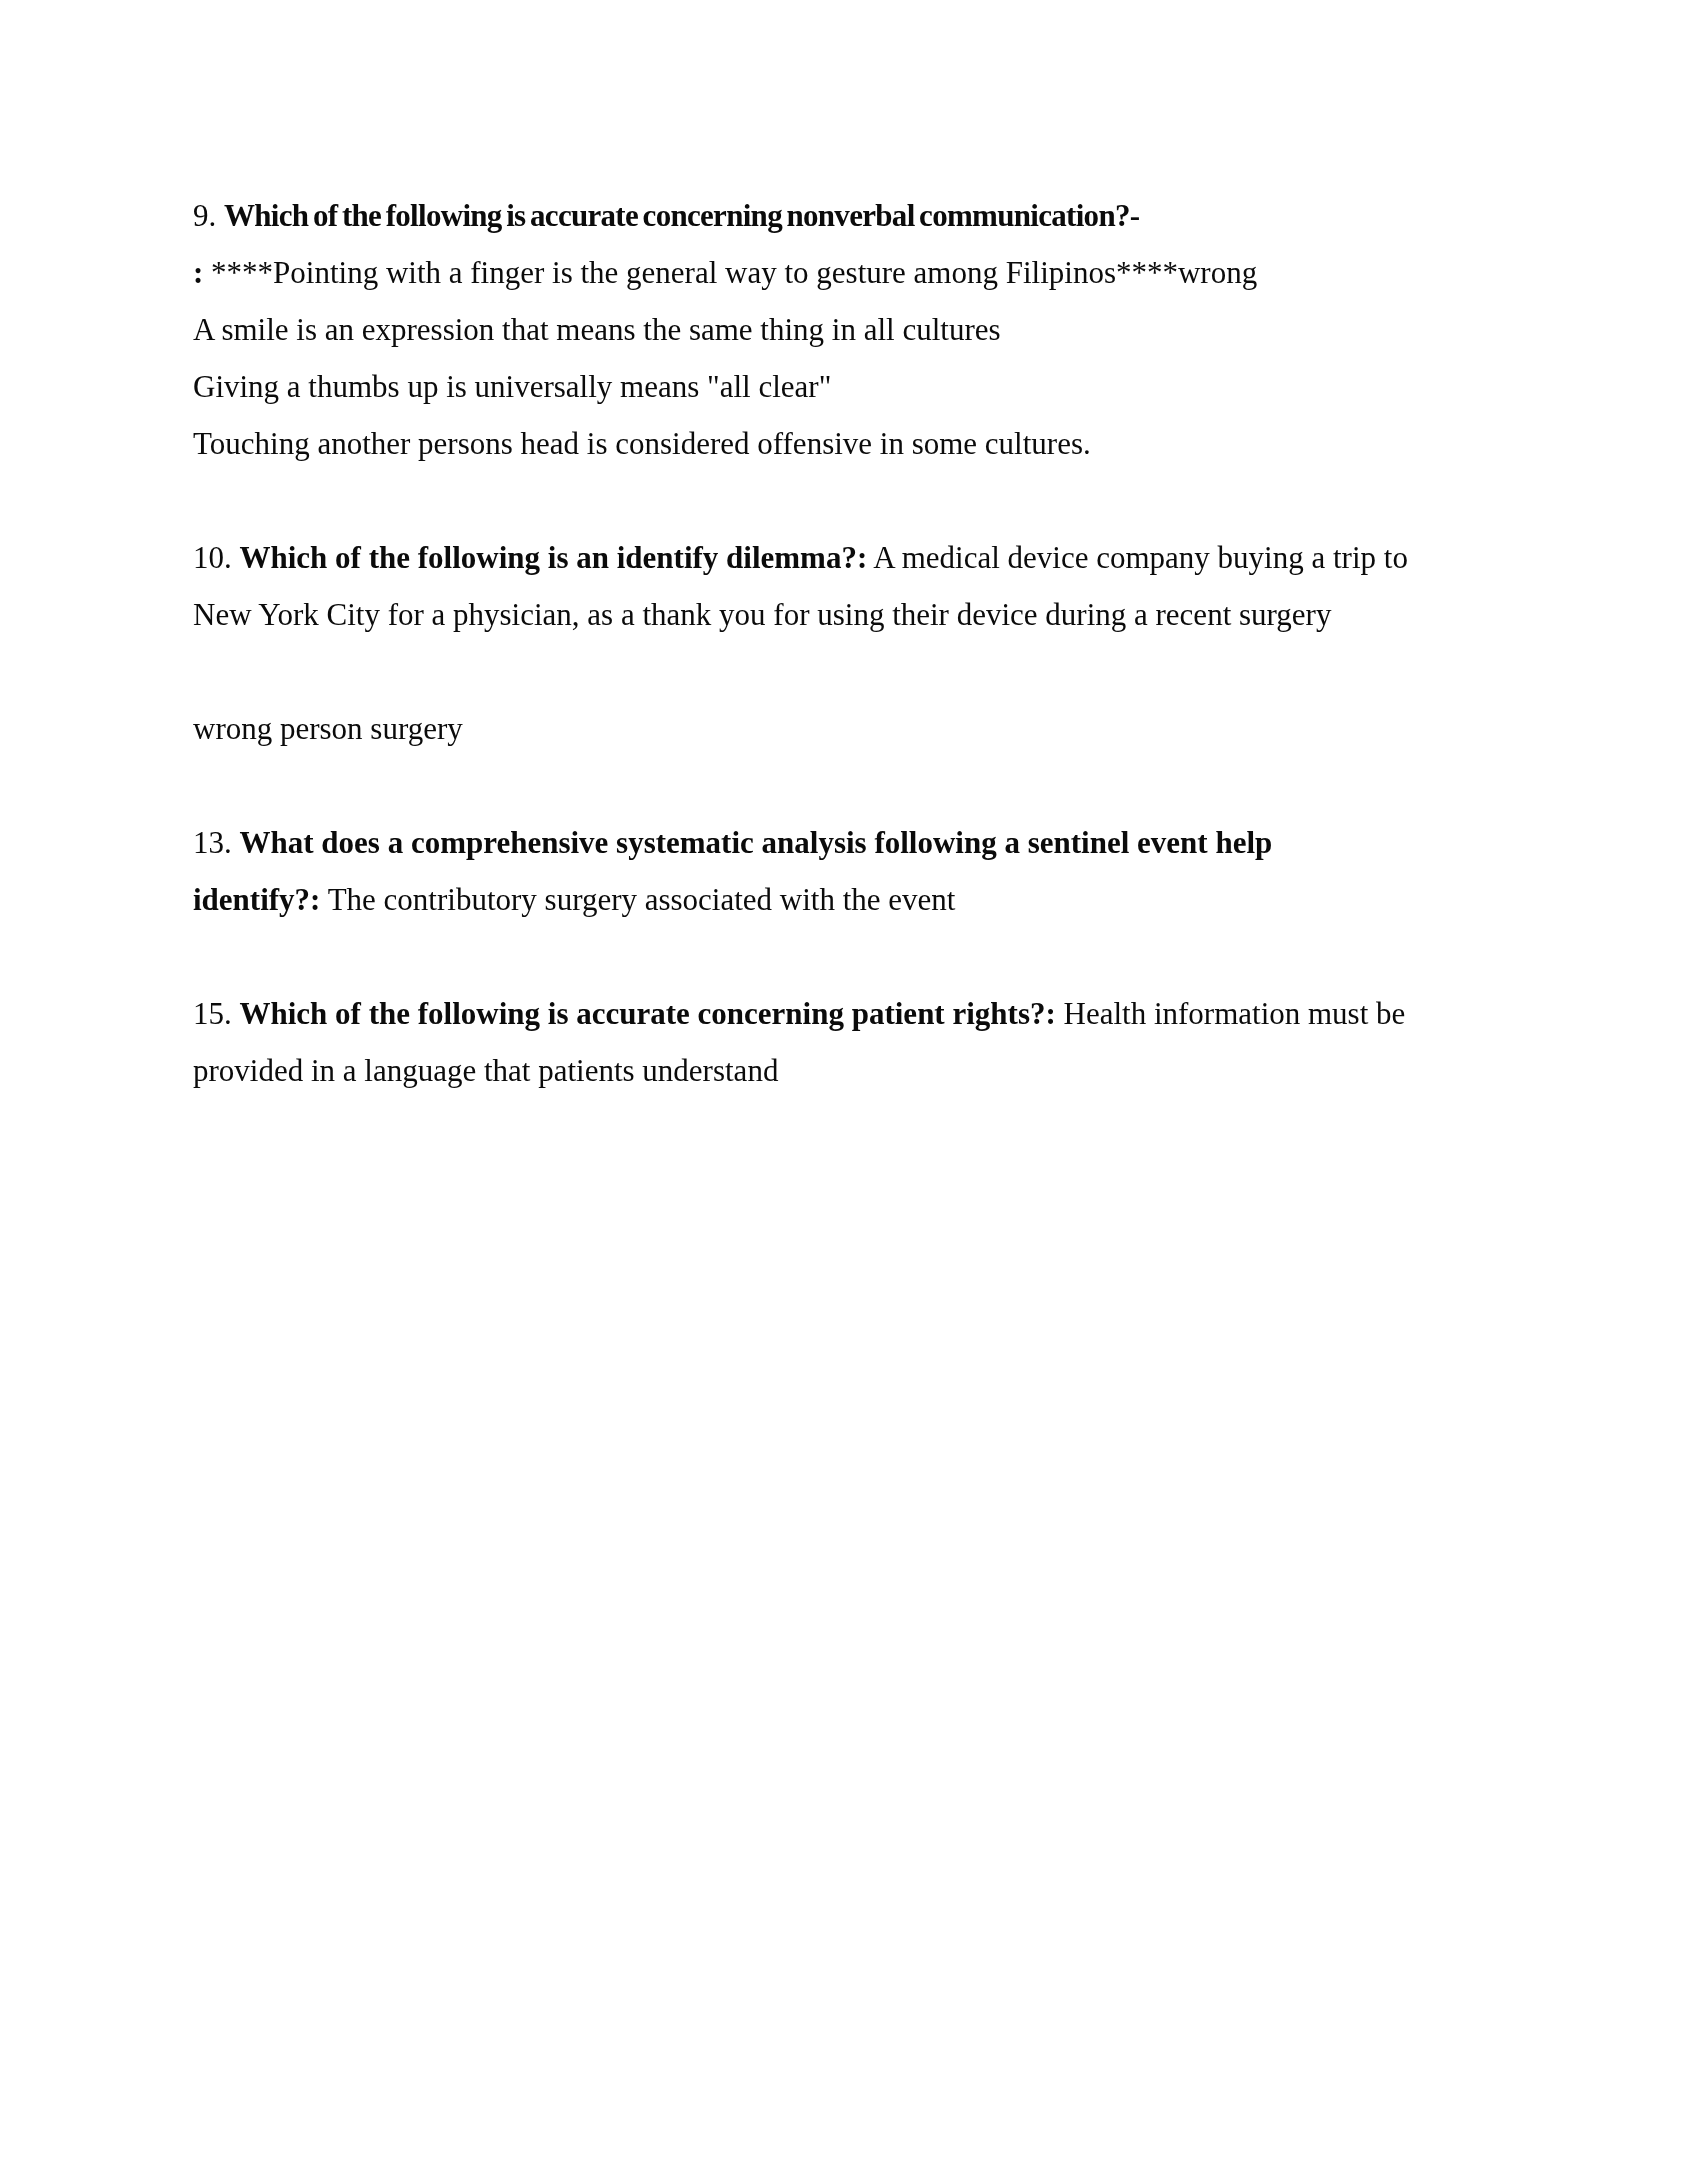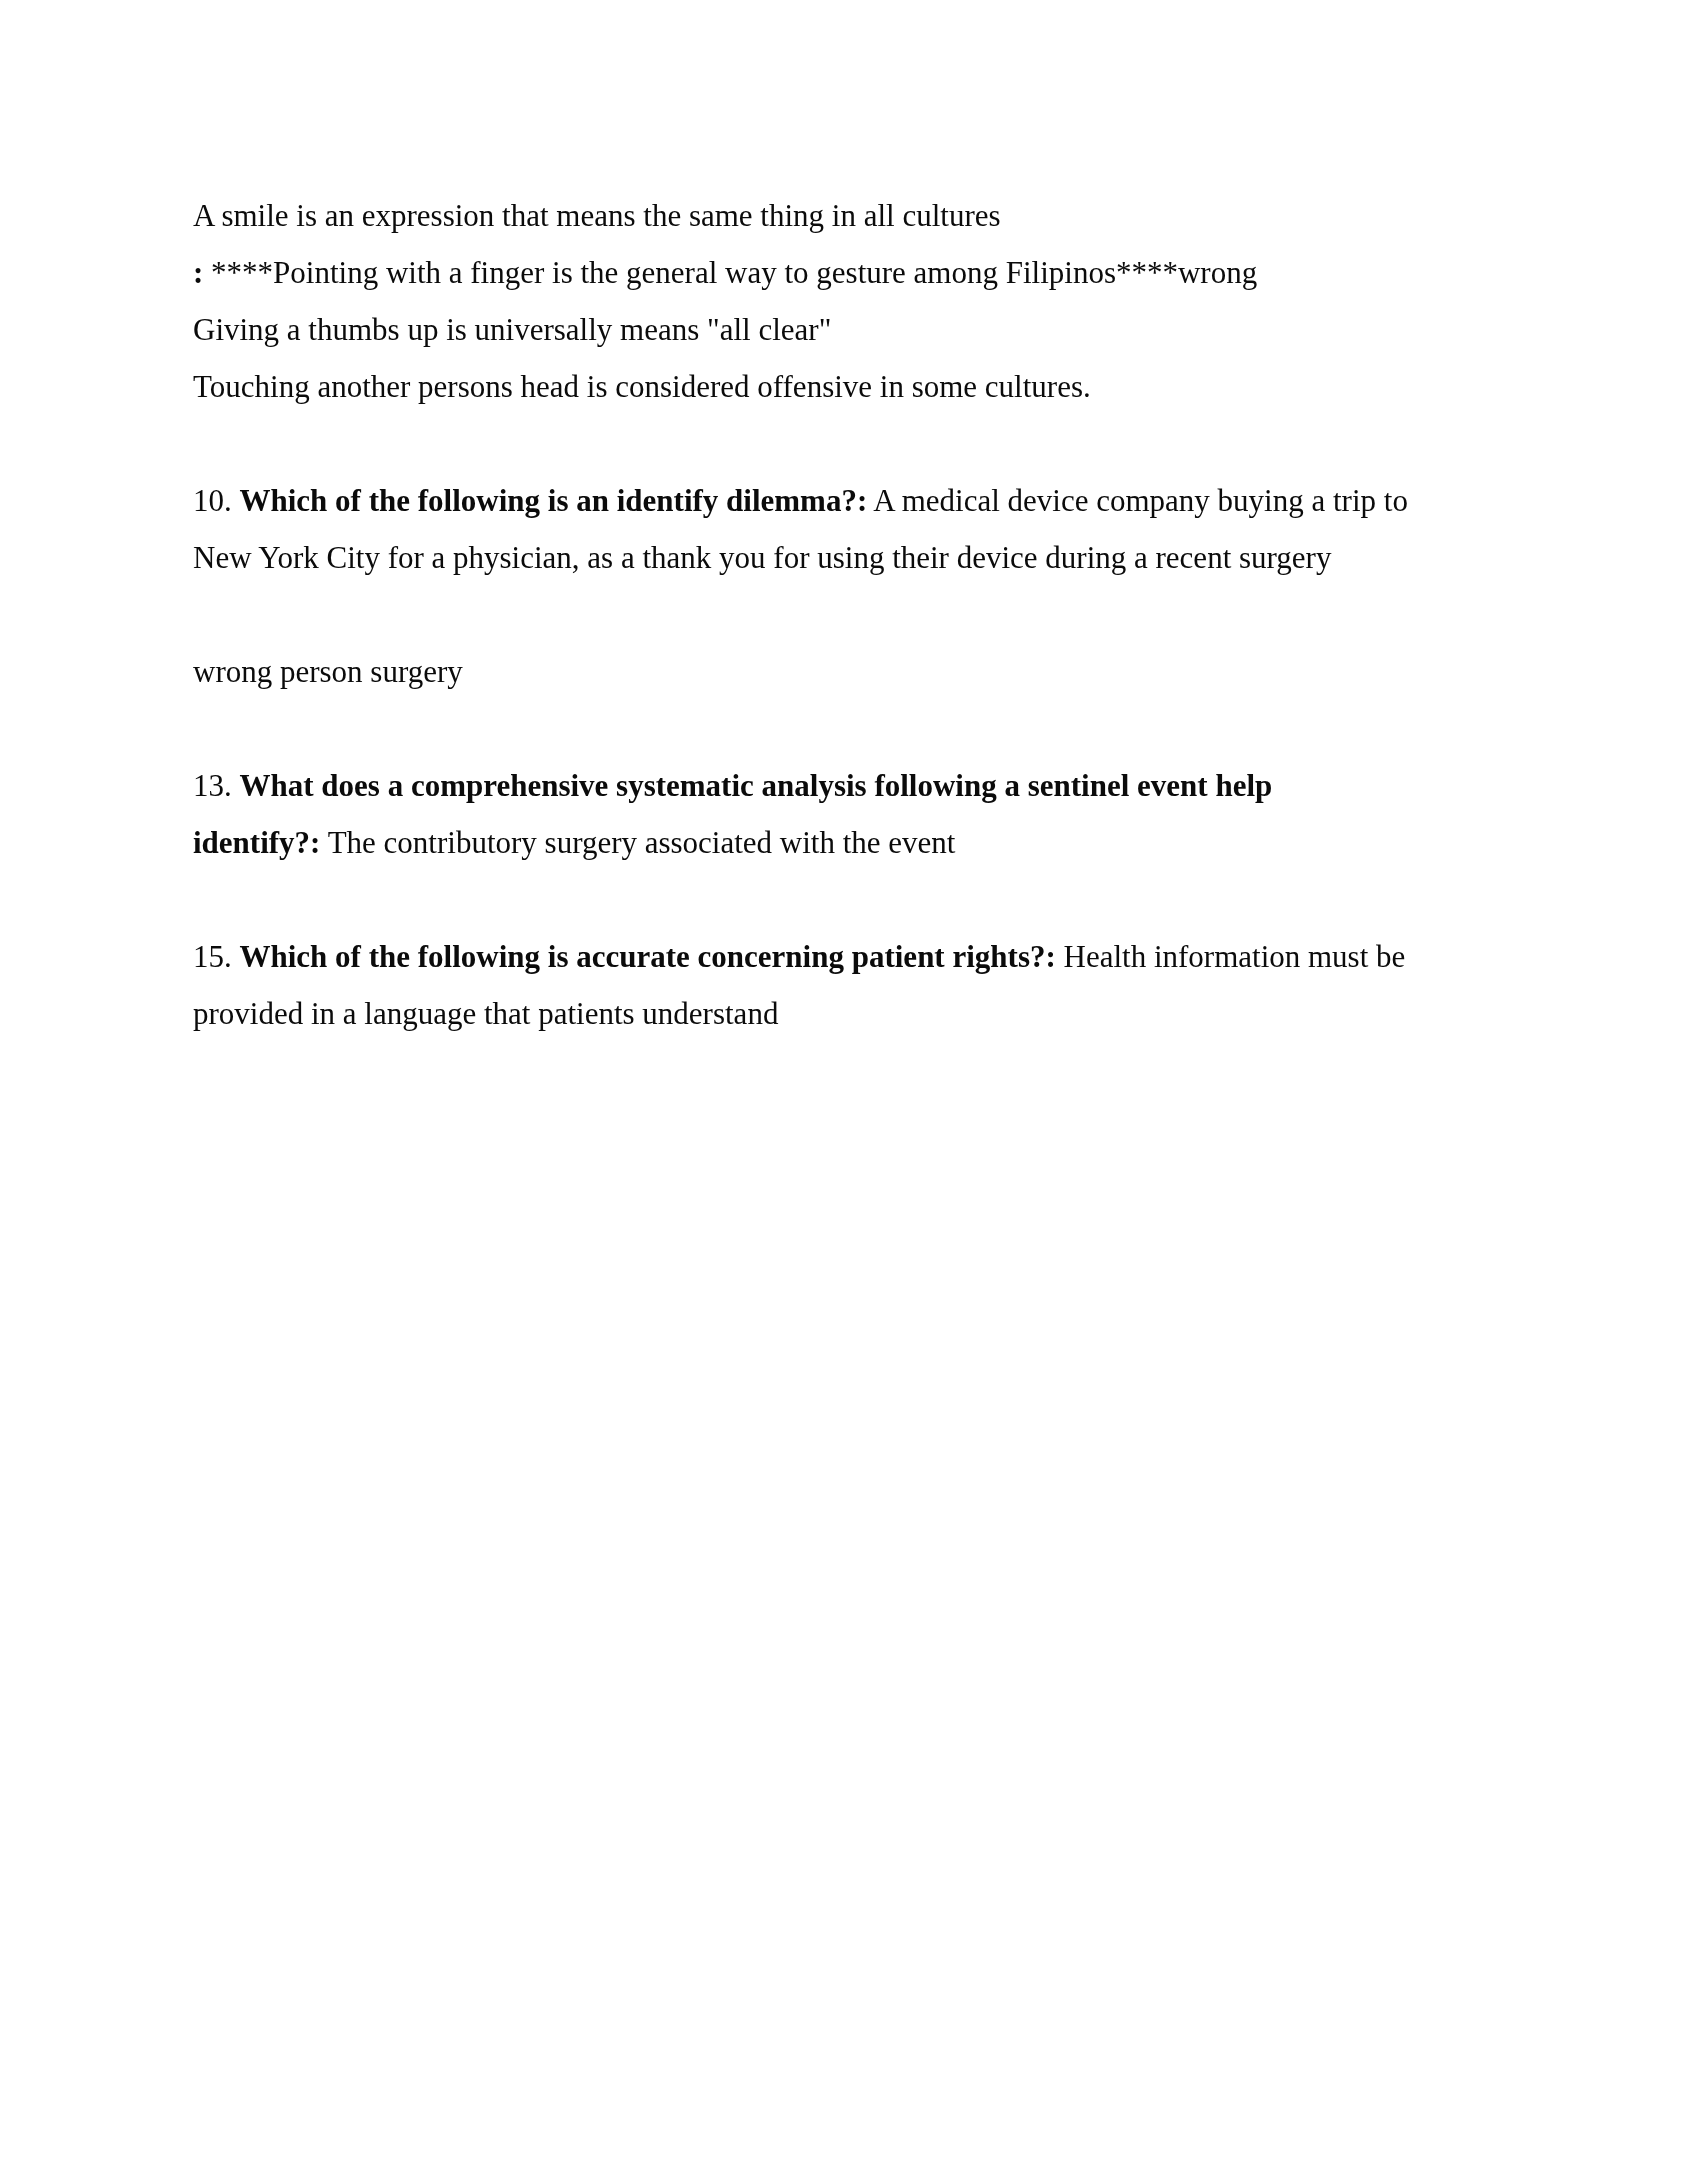--- a/index.html
+++ b/index.html
@@ -43,22 +43,23 @@
     word-spacing: -2.5px;
   }
 </style>
 </head>
 <body>
 
 <div class="page">
   <div class="text-column">
 
   <div class="question">
+        <div class="line"><span class="seg">9. </span><span class="seg b condensed">Which of the following is accurate concerning nonverbal communication?-</span></div>
+        <div class="line"><span class="seg b">: </span><span class="seg">****Pointing with a finger is the general way to gesture among Filipinos****wrong</span></div>
         <div class="line"><span class="seg">A smile is an expression that means the same thing in all cultures</span></div>
-        <div class="line"><span class="seg b">: </span><span class="seg">****Pointing with a finger is the general way to gesture among Filipinos****wrong</span></div>
         <div class="line"><span class="seg">Giving a thumbs up is universally means "all clear"</span></div>
         <div class="line"><span class="seg">Touching another persons head is considered offensive in some cultures.</span></div>
       </div>
       <div class="question">
         <div class="line"><span class="seg">10. </span><span class="seg b">Which of the following is an identify dilemma?:</span><span class="seg"> A medical device company buying a trip to</span></div>
         <div class="line"><span class="seg">New York City for a physician, as a thank you for using their device during a recent surgery</span></div>
       </div>
       <div class="question">
         <div class="line"><span class="seg">wrong person surgery</span></div>
       </div>

